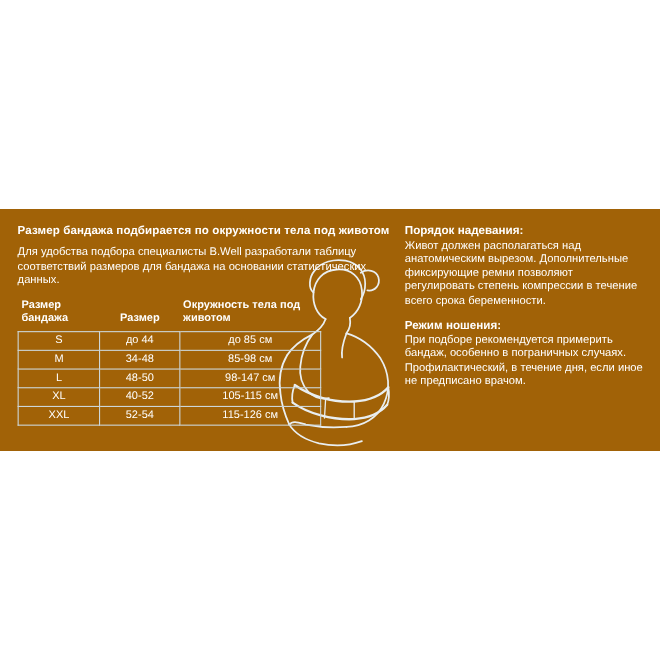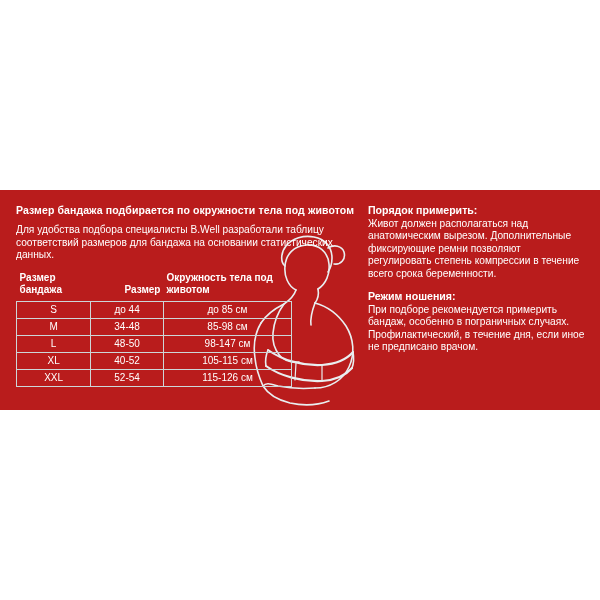--- a/index.html
+++ b/index.html
@@ -18,21 +18,21 @@
     left: 0; top: 0;
     width: 600px; height: 600px;
     background: #ffffff;
   }
   #panel {
     position: absolute;
     left: 0;
     top: 190px;
     width: 600px;
     height: 220px;
-    background: #b91c1c;
+    background: #a16207;
     color: #ffffff;
     box-sizing: border-box;
     overflow: hidden;
   }
   
   #illustration {
     position: absolute;
     right: 228px;
     top: 0px;
     width: 150px;
@@ -73,21 +73,21 @@
   }
   table.sizes thead th {
     border: none;
     text-align: left;
     font-weight: bold;
     padding-bottom: 4px;
     vertical-align: bottom;
     line-height: 12.5px;
   }
   table.sizes thead th.c0 { width: 86px; }
-  table.sizes thead th.c1 { width: 88px; text-align: right; }
+  table.sizes thead th.c1 { width: 88px; text-align: center; }
   table.sizes thead th.c2 { width: 166px; text-align: left; }
   table.sizes tbody td.c0 { width: 86px; }
   table.sizes tbody td.c1 { width: 88px; }
   table.sizes tbody td.c2 { width: 166px; }
   
   #right-col {
     position: absolute;
     left: 368px;
     top: 14px;
     width: 218px;
@@ -184,21 +184,21 @@
           <tr>
             <td class="c0">XXL</td>
             <td class="c1">52-54</td>
             <td class="c2">115-126 см</td>
           </tr>
         </tbody>
       </table>
     </div>
 
     <div id="right-col">
-      <p class="rhead">Порядок примерить:</p>
+      <p class="rhead">Порядок надевания:</p>
       <p class="rtext">Живот должен располагаться над анатомическим вырезом. Дополнительные фиксирующие ремни позволяют регулировать степень компрессии в течение всего срока беременности.</p>
       <p class="rhead">Режим ношения:</p>
       <p class="rtext last">При подборе рекомендуется примерить бандаж, особенно в пограничных случаях.</p>
       <p class="rtext">Профилактический, в течение дня, если иное не предписано врачом.</p>
     </div>
 
   </div>
 </div>
 
 </body></html>

